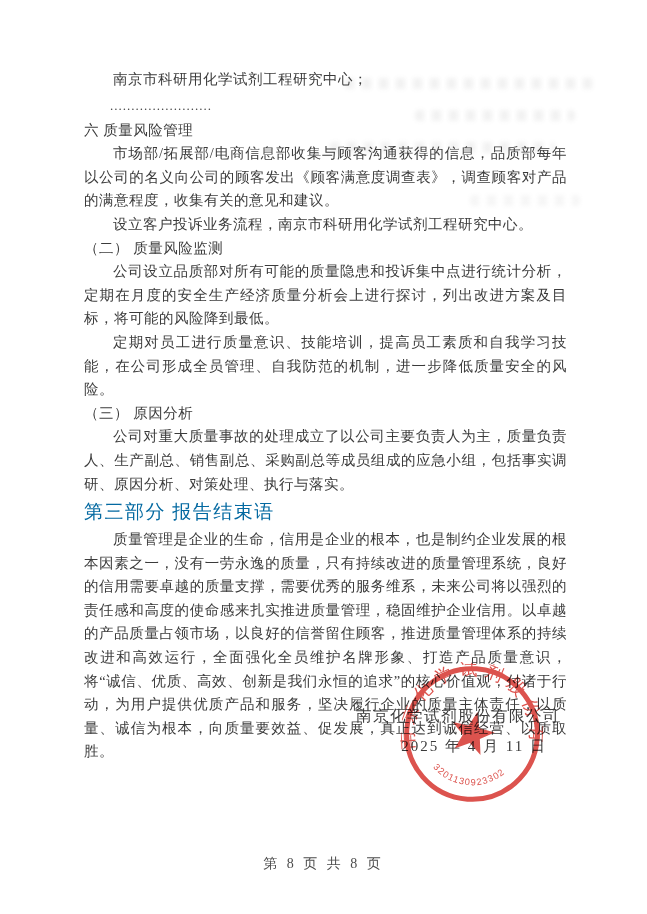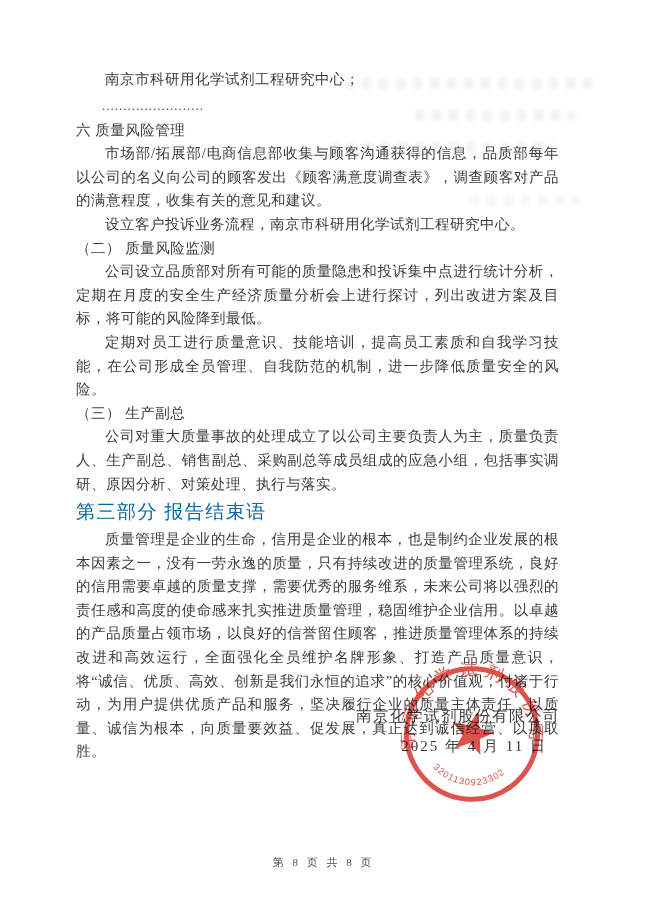--- a/index.html
+++ b/index.html
@@ -6,21 +6,21 @@
   .page{
     position:relative;
     width:647px;height:914px;
     background:#ffffff;
     overflow:hidden;
     font-family:"Liberation Serif","DejaVu Serif",serif;
     color:#3b3b3b;
   }
   .content{
     position:absolute;
-    left:76px;top:68px;width:483px;
+    left:84px;top:68px;width:483px;
     font-size:14.5px;
     line-height:23.6px;
     text-align:justify;
     letter-spacing:0.5px;
   }
   .content p{margin:0;}
   .recipient{text-indent:2em;}
   .dots-line{
     text-indent:2em;
     font-size:13px;
@@ -43,21 +43,21 @@
     position:absolute;top:706px;right:87px;
     font-size:15.5px;letter-spacing:1.5px;color:#3b3b3b;
   }
   .sig-date{
     position:absolute;top:737px;right:100px;
     font-size:15px;letter-spacing:2px;color:#3b3b3b;
   }
   .footer{
     position:absolute;top:855px;left:0;width:100%;
     text-align:center;
-    font-size:11px;letter-spacing:3px;color:#4c4c4c;
+    font-size:14px;letter-spacing:3px;color:#4c4c4c;
   }
   .stamp{
     position:absolute;left:401px;top:663px;
     width:142px;height:142px;
     mix-blend-mode:multiply;
     opacity:0.9;
     transform:rotate(4deg);
   }
   .bleed{
     position:absolute;
@@ -88,21 +88,21 @@
 
     <p class="sec-heading">六 质量风险管理</p>
 
     <p class="para">市场部/拓展部/电商信息部收集与顾客沟通获得的信息，品质部每年以公司的名义向公司的顾客发出《顾客满意度调查表》，调查顾客对产品的满意程度，收集有关的意见和建议。</p>
     <p class="para">设立客户投诉业务流程，南京市科研用化学试剂工程研究中心。</p>
 
     <p class="sec-heading">（二） 质量风险监测</p>
     <p class="para">公司设立品质部对所有可能的质量隐患和投诉集中点进行统计分析，定期在月度的安全生产经济质量分析会上进行探讨，列出改进方案及目标，将可能的风险降到最低。</p>
     <p class="para">定期对员工进行质量意识、技能培训，提高员工素质和自我学习技能，在公司形成全员管理、自我防范的机制，进一步降低质量安全的风险。</p>
 
-    <p class="sec-heading">（三） 生产副总</p>
+    <p class="sec-heading">（三） 原因分析</p>
     <p class="para">公司对重大质量事故的处理成立了以公司主要负责人为主，质量负责人、生产副总、销售副总、采购副总等成员组成的应急小组，包括事实调研、原因分析、对策处理、执行与落实。</p>
 
     <p class="part-heading">第三部分 报告结束语</p>
     <p class="para">质量管理是企业的生命，信用是企业的根本，也是制约企业发展的根本因素之一，没有一劳永逸的质量，只有持续改进的质量管理系统，良好的信用需要卓越的质量支撑，需要优秀的服务维系，未来公司将以强烈的责任感和高度的使命感来扎实推进质量管理，稳固维护企业信用。以卓越的产品质量占领市场，以良好的信誉留住顾客，推进质量管理体系的持续改进和高效运行，全面强化全员维护名牌形象、打造产品质量意识，将“诚信、优质、高效、创新是我们永恒的追求”的核心价值观，付诸于行动，为用户提供优质产品和服务，坚决履行企业的质量主体责任，以质量、诚信为根本，向质量要效益、促发展，真正达到诚信经营、以质取胜。</p>
   </div>
 
   <div class="sig-company">南京化学试剂股份有限公司</div>
   <div class="sig-date">2025 年 4 月 11 日</div>
 
   <svg class="stamp" viewBox="0 0 200 200" xmlns="http://www.w3.org/2000/svg">

